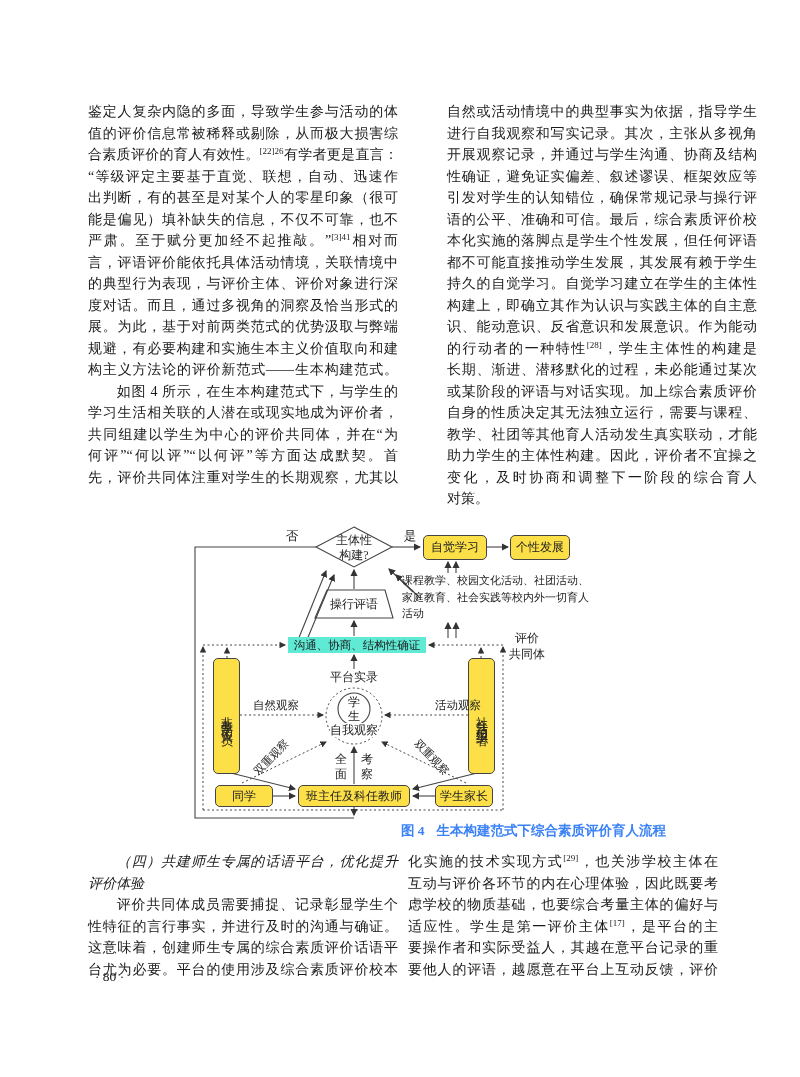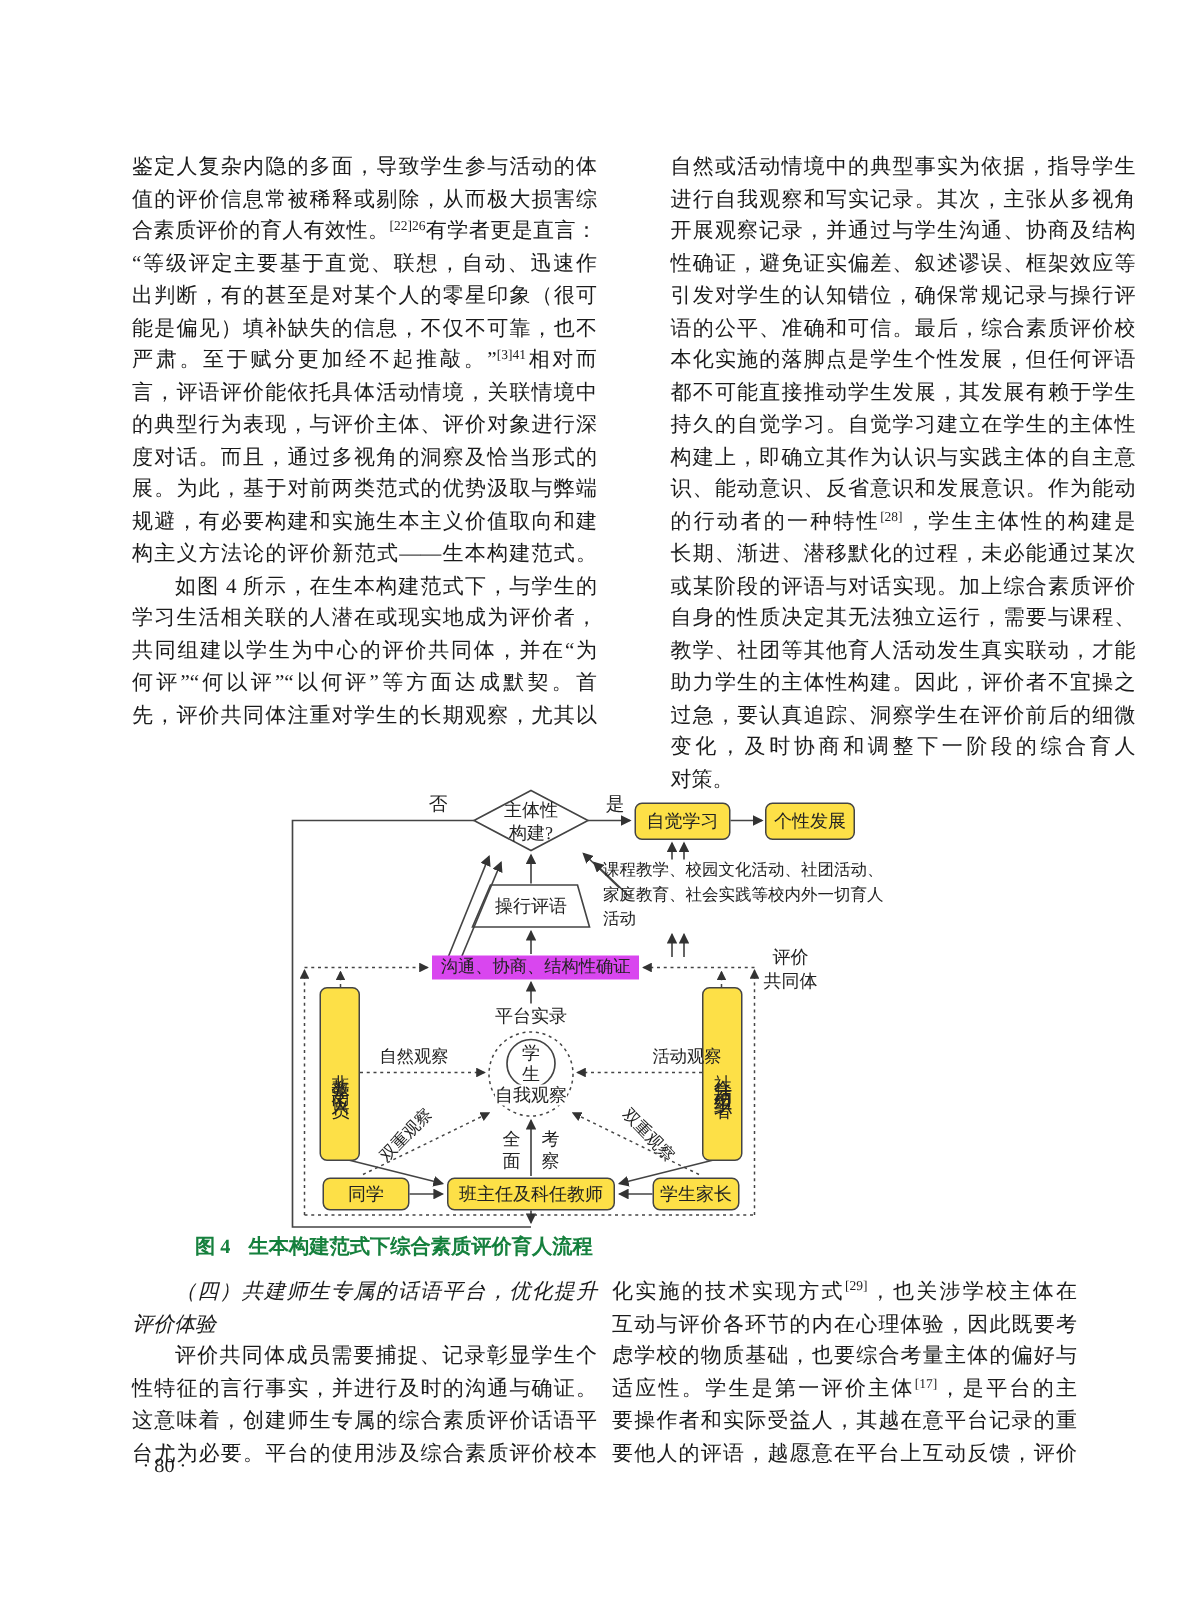--- a/index.html
+++ b/index.html
@@ -19,22 +19,22 @@
   .pagenum{position:absolute;left:95px;top:969px;font-size:13.5px;}
   
   .fig{position:absolute;left:130px;top:526px;width:585px;height:320px;}
   .fig svg{position:absolute;left:0;top:0;}
   .fn{position:absolute;display:flex;align-items:center;justify-content:center;
       text-align:center;font-size:12px;color:#222;white-space:pre-line;line-height:15px;}
   .fbox{border:1px solid #444;border-radius:5px;background:#fde047;}
   .vtext{writing-mode:vertical-rl;letter-spacing:3px;padding-top:2px;}
   .rotL{transform:rotate(-46deg);}
   .rotR{transform:rotate(46deg);}
-  .figcap{position:absolute;left:0;top:296px;width:536px;text-align:left;
-          font-size:13.5px;font-weight:700;color:#15803d;}
+  .figcap{position:absolute;left:0;top:296px;width:536px;text-align:right;
+          font-size:13.5px;font-weight:700;color:#3b82f6;}
   .figcap .gap{display:inline-block;width:12px;}
 </style>
 </head>
 <body>
 
 <div class="page">
 
   <div class="col" id="col-tl">
       <div class="tline">鉴定人复杂内隐的多面，导致学生参与活动的体</div>
       <div class="tline">值的评价信息常被稀释或剔除，从而极大损害综</div>
@@ -66,21 +66,20 @@
       <div class="tline">都不可能直接推动学生发展，其发展有赖于学生</div>
       <div class="tline">持久的自觉学习。自觉学习建立在学生的主体性</div>
       <div class="tline">构建上，即确立其作为认识与实践主体的自主意</div>
       <div class="tline">识、能动意识、反省意识和发展意识。作为能动</div>
       <div class="tline"><span>的行动者的一种特性</span><sup>[28]</sup><span>，学生主体性的构建是</span></div>
       <div class="tline">长期、渐进、潜移默化的过程，未必能通过某次</div>
       <div class="tline">或某阶段的评语与对话实现。加上综合素质评价</div>
       <div class="tline">自身的性质决定其无法独立运行，需要与课程、</div>
       <div class="tline">教学、社团等其他育人活动发生真实联动，才能</div>
       <div class="tline">助力学生的主体性构建。因此，评价者不宜操之</div>
-      <div class="tline">过急，要认真追踪、洞察学生在评价前后的细微</div>
       <div class="tline">变化，及时协商和调整下一阶段的综合育人</div>
       <div class="tline short">对策。</div>
     </div>
   <div class="col" id="col-bl">
       <div class="tline ind kai">（四）共建师生专属的话语平台，优化提升</div>
       <div class="tline short kai">评价体验</div>
       <div class="tline ind">评价共同体成员需要捕捉、记录彰显学生个</div>
       <div class="tline">性特征的言行事实，并进行及时的沟通与确证。</div>
       <div class="tline">这意味着，创建师生专属的综合素质评价话语平</div>
       <div class="tline">台尤为必要。平台的使用涉及综合素质评价校本</div>
@@ -162,21 +161,21 @@
     <div class="fn" style="left:150px;top:3px;width:24px;height:15px;font-size:12.5px;">否</div>
     <div class="fn" style="left:268px;top:3px;width:24px;height:15px;font-size:12.5px;">是</div>
     <div class="fn" style="left:186px;top:6px;width:76px;height:31px;">主体性
 构建?</div>
     <div class="fn fbox" style="left:293px;top:9px;width:62px;height:23px;">自觉学习</div>
     <div class="fn fbox" style="left:380px;top:9px;width:58px;height:23px;">个性发展</div>
     <div class="fn" style="left:185px;top:64px;width:78px;height:28px;">操行评语</div>
     <div class="fn" style="left:272px;top:46px;width:192px;height:50px;font-size:11px;line-height:16.5px;justify-content:flex-start;text-align:left;">课程教学、校园文化活动、社团活动、
 家庭教育、社会实践等校内外一切育人
 活动</div>
-    <div class="fn" style="left:158px;top:111px;width:138px;height:16px;font-size:11.5px;background:#d946ef;">沟通、协商、结构性确证</div>
+    <div class="fn" style="left:158px;top:111px;width:138px;height:16px;font-size:11.5px;background:#5eead4;">沟通、协商、结构性确证</div>
     <div class="fn" style="left:376px;top:103px;width:42px;height:33px;line-height:16px;">评价
 共同体</div>
     <div class="fn fbox vtext" style="left:83px;top:132px;width:25px;height:112px;">非教学岗位人员</div>
     <div class="fn fbox vtext" style="left:338px;top:132px;width:25px;height:112px;">社会活动组织者</div>
     <div class="fn" style="left:196px;top:144px;width:56px;height:15px;">平台实录</div>
     <div class="fn" style="left:208px;top:169px;width:32px;height:28px;line-height:14px;">学
 生</div>
     <div class="fn" style="left:200px;top:197px;width:48px;height:14px;background:#fff;">自我观察</div>
     <div class="fn" style="left:120px;top:172px;width:52px;height:14px;font-size:11.5px;">自然观察</div>
     <div class="fn" style="left:278px;top:172px;width:52px;height:14px;font-size:11.5px;margin-left:24px;">活动观察</div>

